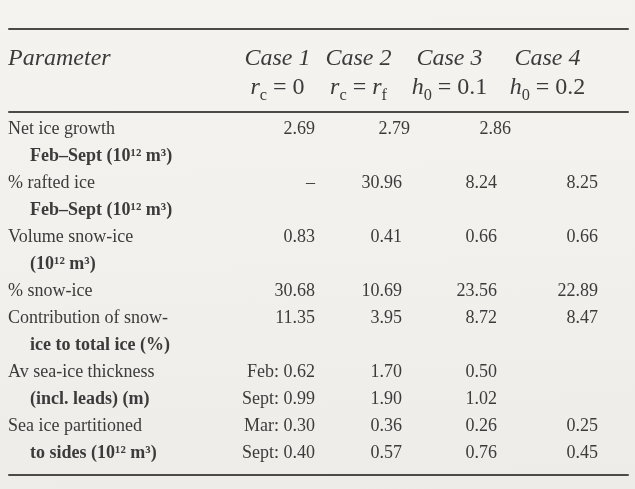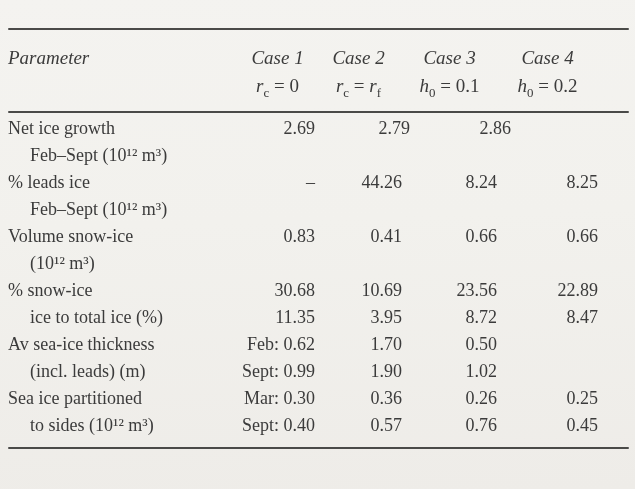--- a/index.html
+++ b/index.html
@@ -26,42 +26,42 @@
     background:var(--rule);
     margin-left:8px;
     margin-right:6px;
     border-radius:1px;
   }
   .rule-top{margin-top:28px;}
   .thead{
     display:flex;
     align-items:flex-start;
     padding:14px 31px 10px 8px;
-    font-size:19px;
+    font-size:24px;
     line-height:27px;
   }
   .tbody{
     padding:2px 31px 8px 8px;
     font-size:18px;
     line-height:27px;
   }
   .trow{display:flex;align-items:flex-start;}
   .cell{box-sizing:border-box;}
   .param{width:232px;text-align:left;}
   .c1{width:75px;}
   .c2{width:87px;}
   .c3{width:95px;}
   .c4{width:101px;}
   .num{text-align:right;white-space:nowrap;}
   .hcol{text-align:center;white-space:nowrap;}
   .it{font-style:italic;}
   .hline1{font-style:italic;}
   .hline2{line-height:30px;}
   .hline2 sub{font-size:0.68em;line-height:0;}
-  .pline2{padding-left:22px;}
+  .pline2{padding-left:22px;font-weight:bold;}
 </style>
 </head>
 <body>
 
 <div class="page">
 
   <div class="rule rule-top"></div>
 
   <div class="thead">
     <div class="cell param">
@@ -100,28 +100,28 @@
       <div class="cell c3 num">
           <div>2.79</div>
         </div>
       <div class="cell c4 num">
           <div>2.86</div>
         </div>
     </div>
 
     <div class="trow">
       <div class="cell param">
-        <div class="pline1">% leads ice</div>
+        <div class="pline1">% rafted ice</div>
         <div class="pline2">Feb–Sept (10¹² m³)</div>
       </div>
       <div class="cell c1 num">
           <div>–</div>
         </div>
       <div class="cell c2 num">
-          <div>44.26</div>
+          <div>30.96</div>
         </div>
       <div class="cell c3 num">
           <div>8.24</div>
         </div>
       <div class="cell c4 num">
           <div>8.25</div>
         </div>
     </div>
 
     <div class="trow">
@@ -156,20 +156,21 @@
       <div class="cell c3 num">
           <div>23.56</div>
         </div>
       <div class="cell c4 num">
           <div>22.89</div>
         </div>
     </div>
 
     <div class="trow">
       <div class="cell param">
+        <div class="pline1">Contribution of snow-</div>
         <div class="pline2">ice to total ice (%)</div>
       </div>
       <div class="cell c1 num">
           <div>11.35</div>
         </div>
       <div class="cell c2 num">
           <div>3.95</div>
         </div>
       <div class="cell c3 num">
           <div>8.72</div>

